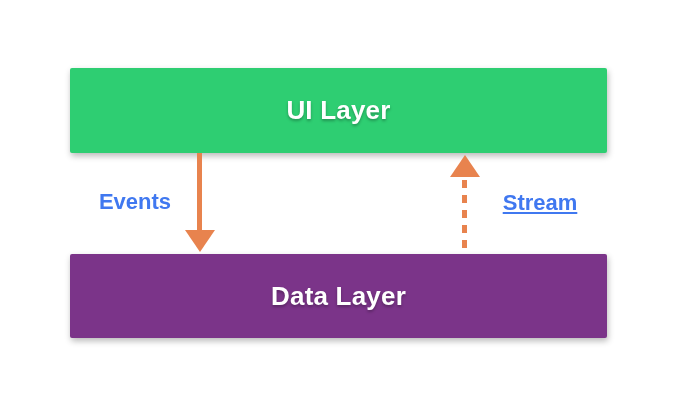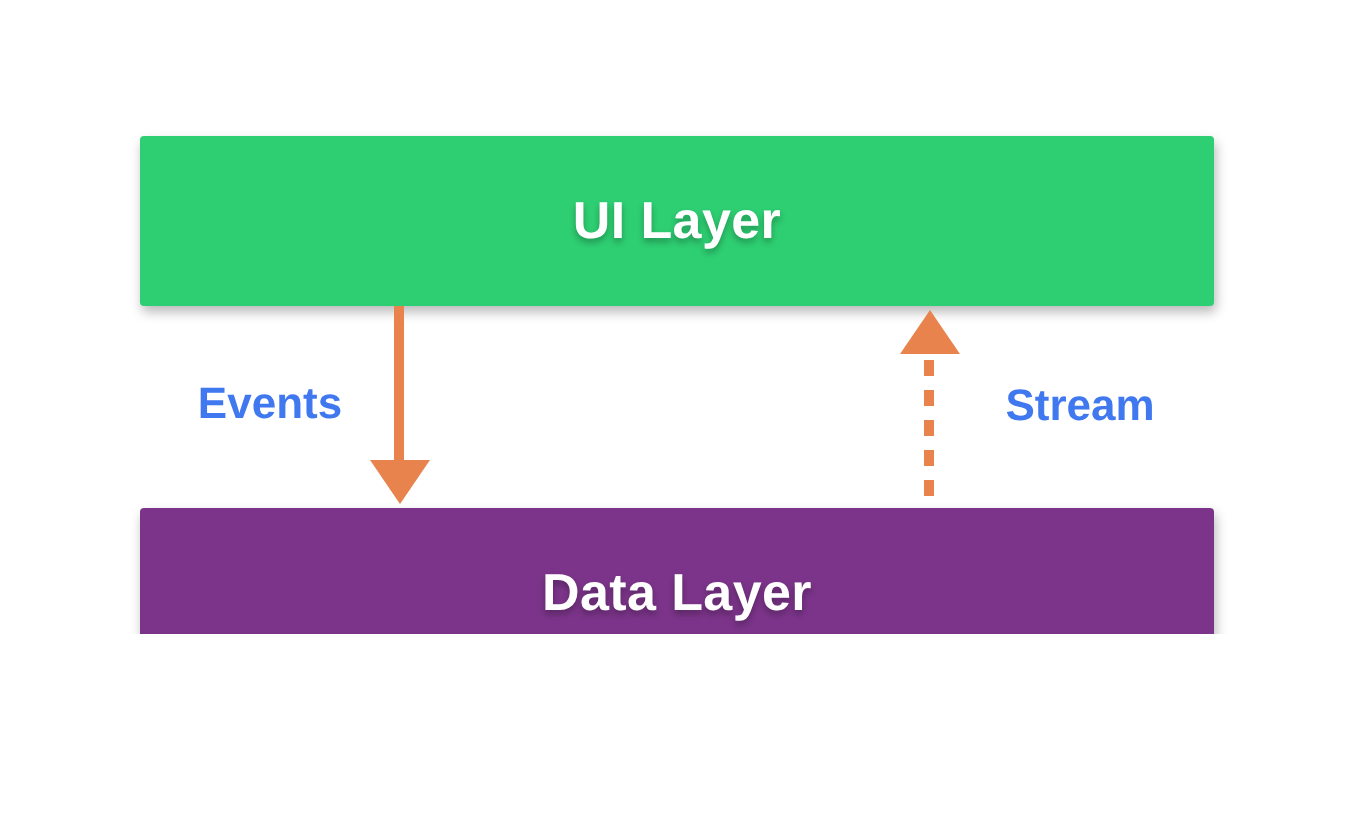--- a/index.html
+++ b/index.html
@@ -11,21 +11,21 @@
     --box-text: #ffffff;
     --page-bg: #ffffff;
   }
   * { margin: 0; padding: 0; box-sizing: border-box; }
   html, body { background: var(--page-bg); }
   body { font-family: "Liberation Sans", sans-serif; }
 
   .canvas {
     position: relative;
     width: 680px;
-    height: 317px;
+    height: 409px;
     background: var(--page-bg);
     overflow: hidden;
   }
 
   .layer-box {
     position: absolute;
     left: 70px;
     width: 537px;
     border-radius: 2px;
     box-shadow: 1px 3px 6px rgba(0,0,0,0.28);
@@ -79,21 +79,21 @@
 
   .flow-label {
     position: absolute;
     width: 130px;
     text-align: center;
     color: var(--label-blue);
     font-size: 22px;
     font-weight: 700;
   }
   .events-label { left: 70px;  top: 189px; }
-  .stream-label { left: 475px; top: 190px; }
+  .stream-label { left: 475px; top: 190px; text-decoration: underline; }
 
   .center-caption {
     position: absolute;
     left: 221px; top: 177px;
     width: 240px;
     text-align: center;
     color: var(--caption-black);
     font-size: 19px;
     font-weight: 700;
     line-height: 27px;

